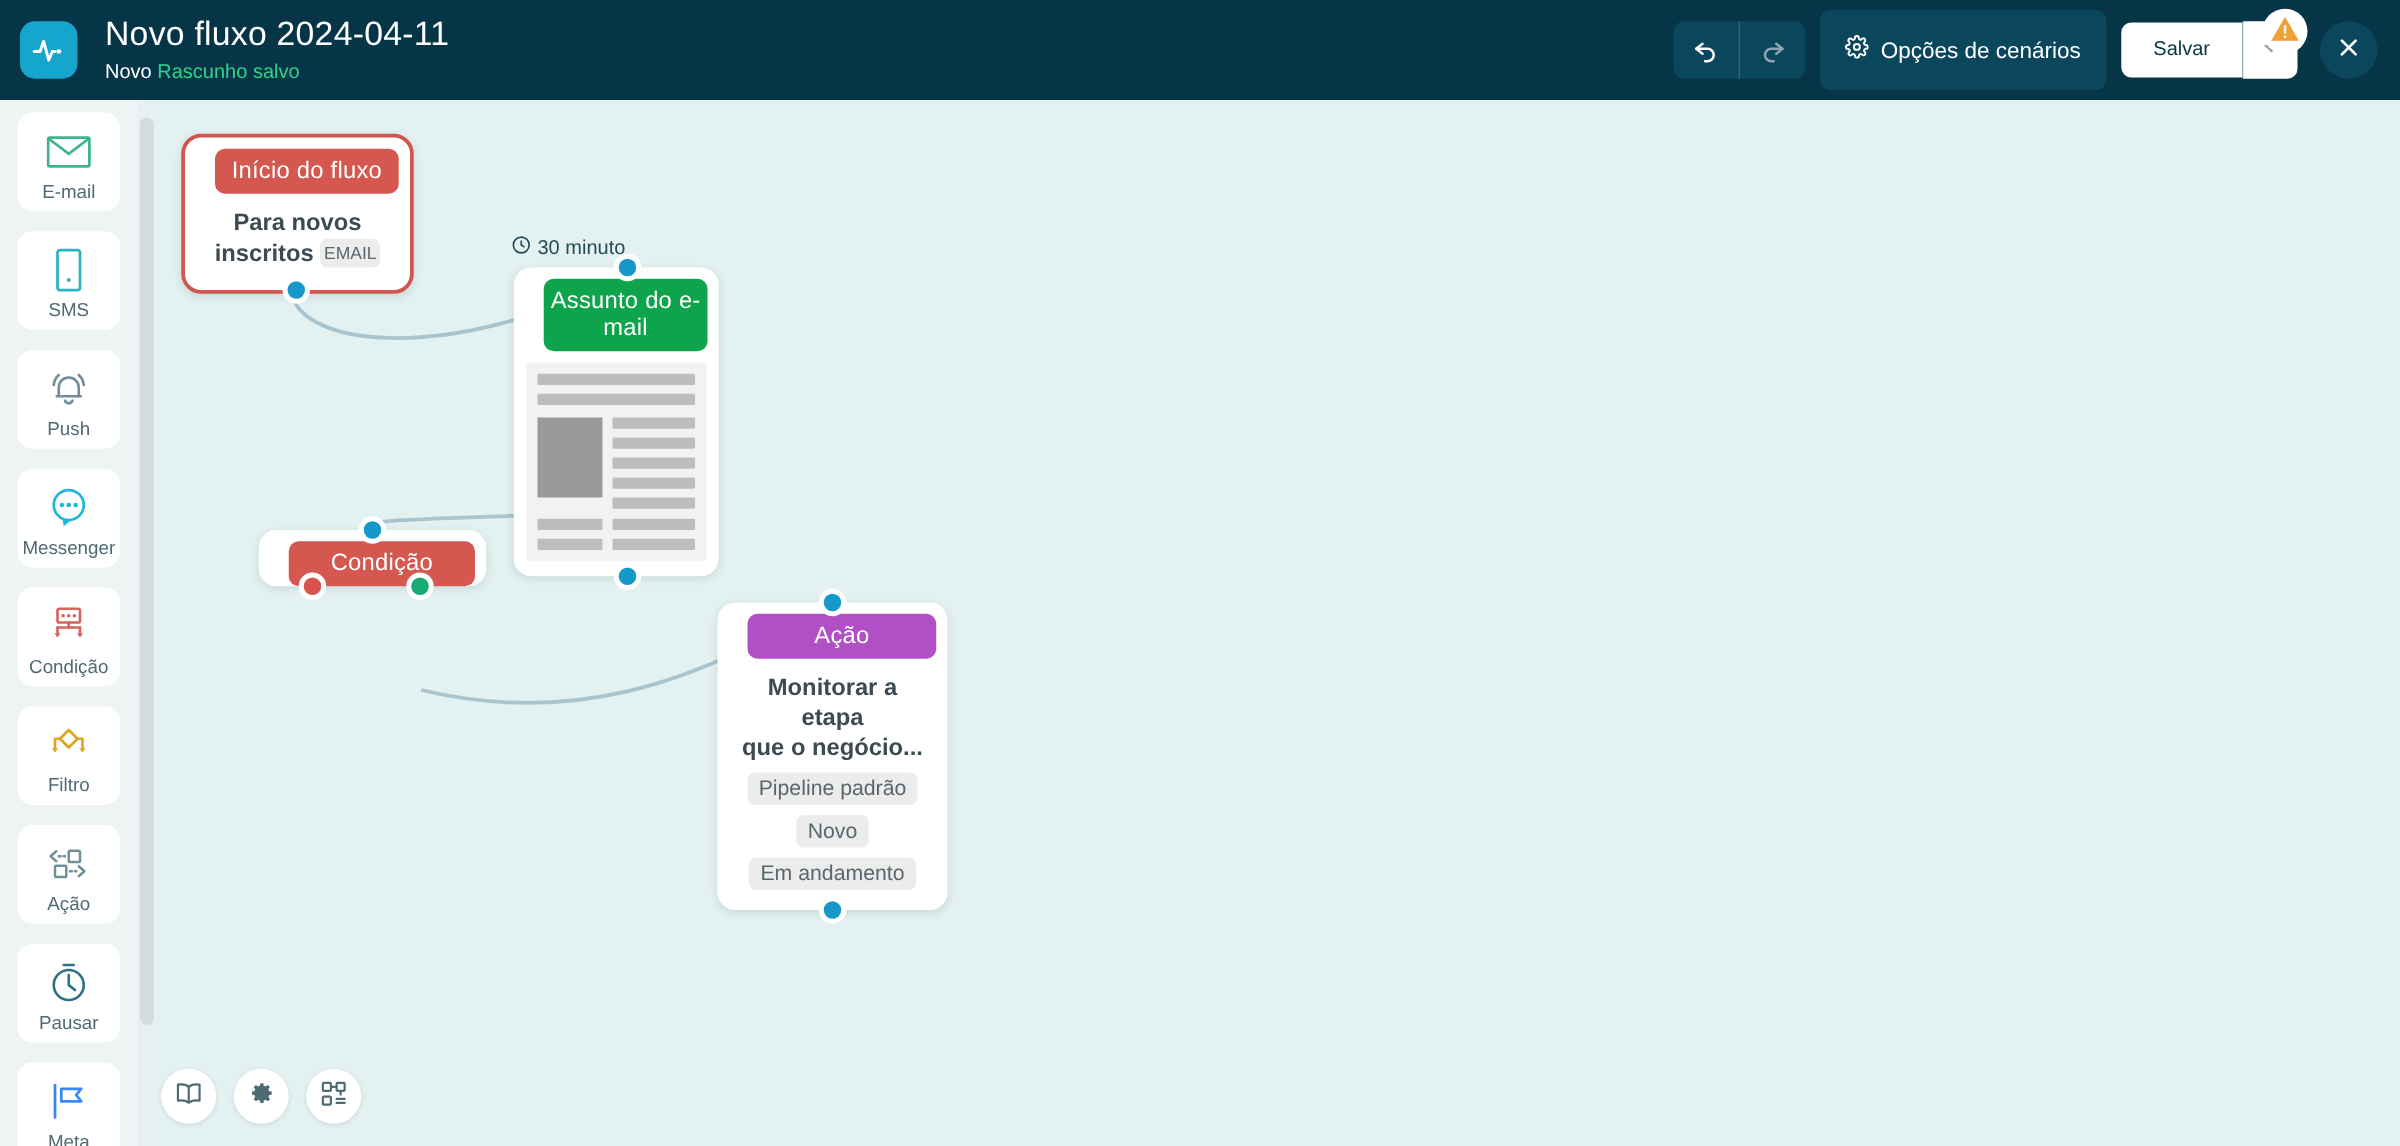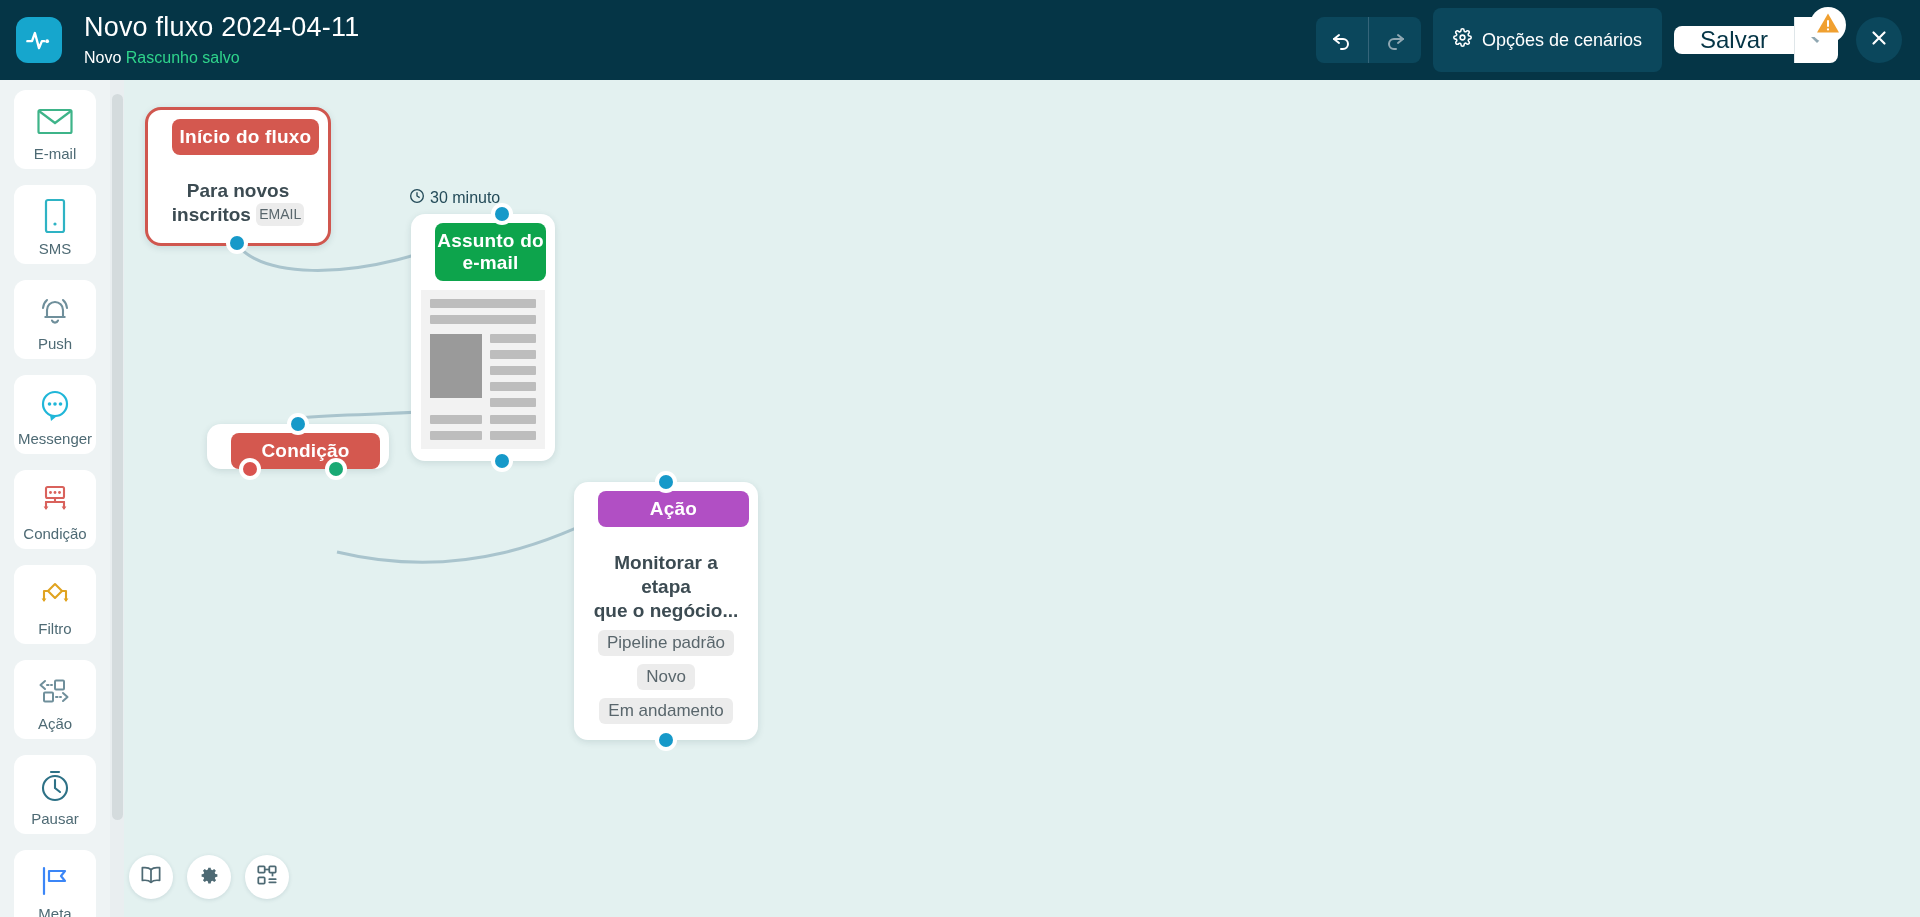--- a/index.html
+++ b/index.html
@@ -46,22 +46,22 @@
   }
   .ur-div { width: 1px; height: 46px; background: #35657a; }
   .scen-btn {
     height: 64px; background: #0b475c; border-radius: 8px;
     display: flex; align-items: center; gap: 10px;
     padding: 0 20px; color: #fff; font-size: 18px; cursor: pointer;
     white-space: nowrap;
   }
   .save-group { position: relative; display: flex; align-items: center; height: 46px; }
   .save-btn {
-    height: 28px; background: #fff; color: #053546;
-    font-size: 24px; display: flex; align-items: center;
+    height: 44px; background: #fff; color: #053546;
+    font-size: 16px; display: flex; align-items: center;
     padding: 0 26px; border-radius: 8px 0 0 8px; cursor: pointer;
   }
   .save-caret {
     height: 46px; width: 44px; background: #fff;
     border-radius: 0 8px 8px 0; border-left: 1px solid #dfe6e9;
     display: flex; align-items: center; justify-content: center; cursor: pointer;
   }
   .warn-badge {
     position: absolute; top: -10px; right: -8px;
     width: 36px; height: 36px; border-radius: 50%;
@@ -105,25 +105,25 @@
     position: absolute; top: 80px; left: 124px;
     width: 1796px; height: 837px;
     background: #e3f1f0; overflow: hidden;
   }
   .edges { position: absolute; top: 0; left: 0; width: 1796px; height: 837px; }
 
   .node { position: absolute; background: #fff; border-radius: 14px;
           box-shadow: 0 2px 7px rgba(20,60,70,.13); }
   .node-head {
     margin: 9px 9px 0 24px; border-radius: 8px;
-    color: #fff; font-size: 19px; font-weight: 700;
+    color: #fff; font-size: 19px; font-weight: 400;
     text-align: center; padding: 7px 0; letter-spacing: .2px;
   }
   .node-body { padding: 12px 14px 16px 14px; text-align: center; }
-  .node-title { font-size: 19px; color: #3c4b52; font-weight: 700; line-height: 1.25; margin-top: 12px; }
+  .node-title { font-size: 19px; color: #3c4b52; font-weight: 700; line-height: 1.25; }
   .chip {
     display: inline-block; background: #ececec; color: #59666c;
     border-radius: 6px; padding: 3px 9px; font-size: 17px; font-weight: 400;
   }
   .chip-sm { font-size: 14px; padding: 3px 3px; vertical-align: 2px; }
 
   .dot {
     position: absolute; width: 22px; height: 22px; border-radius: 50%;
     background: #fff; display: flex; align-items: center; justify-content: center;
     cursor: pointer;
@@ -133,21 +133,21 @@
   .dot.green i { background: #19a974; }
 
   
   #node-start {
     left: 21px; top: 27px; width: 186px;
     border: 3px solid #d0574f; border-radius: 16px;
   }
   #node-start .node-head { background: #d4584f; }
 
   
-  #node-email { left: 287px; top: 134px; width: 144px; }
+  #node-email { left: 287px; top: 134px; width: 164px; }
   #node-email .node-head { background: #0da44c; }
   .mail-prev { margin: 9px 10px 12px 10px; background: #f2f2f2; padding: 9px; }
   .bar { background: #bdbdbd; height: 9px; border-radius: 1px; margin-bottom: 7px; }
   .prev-row { display: flex; gap: 8px; margin: 10px 0 8px 0; }
   .prev-img { width: 52px; height: 64px; background: #9a9a9a; flex: 0 0 auto; }
   .prev-lines { flex: 1; display: flex; flex-direction: column; gap: 7px; }
   .prev-lines .bar { margin: 0; }
   .prev-foot { display: flex; gap: 8px; }
   .prev-foot .bar { margin: 0; }
 

